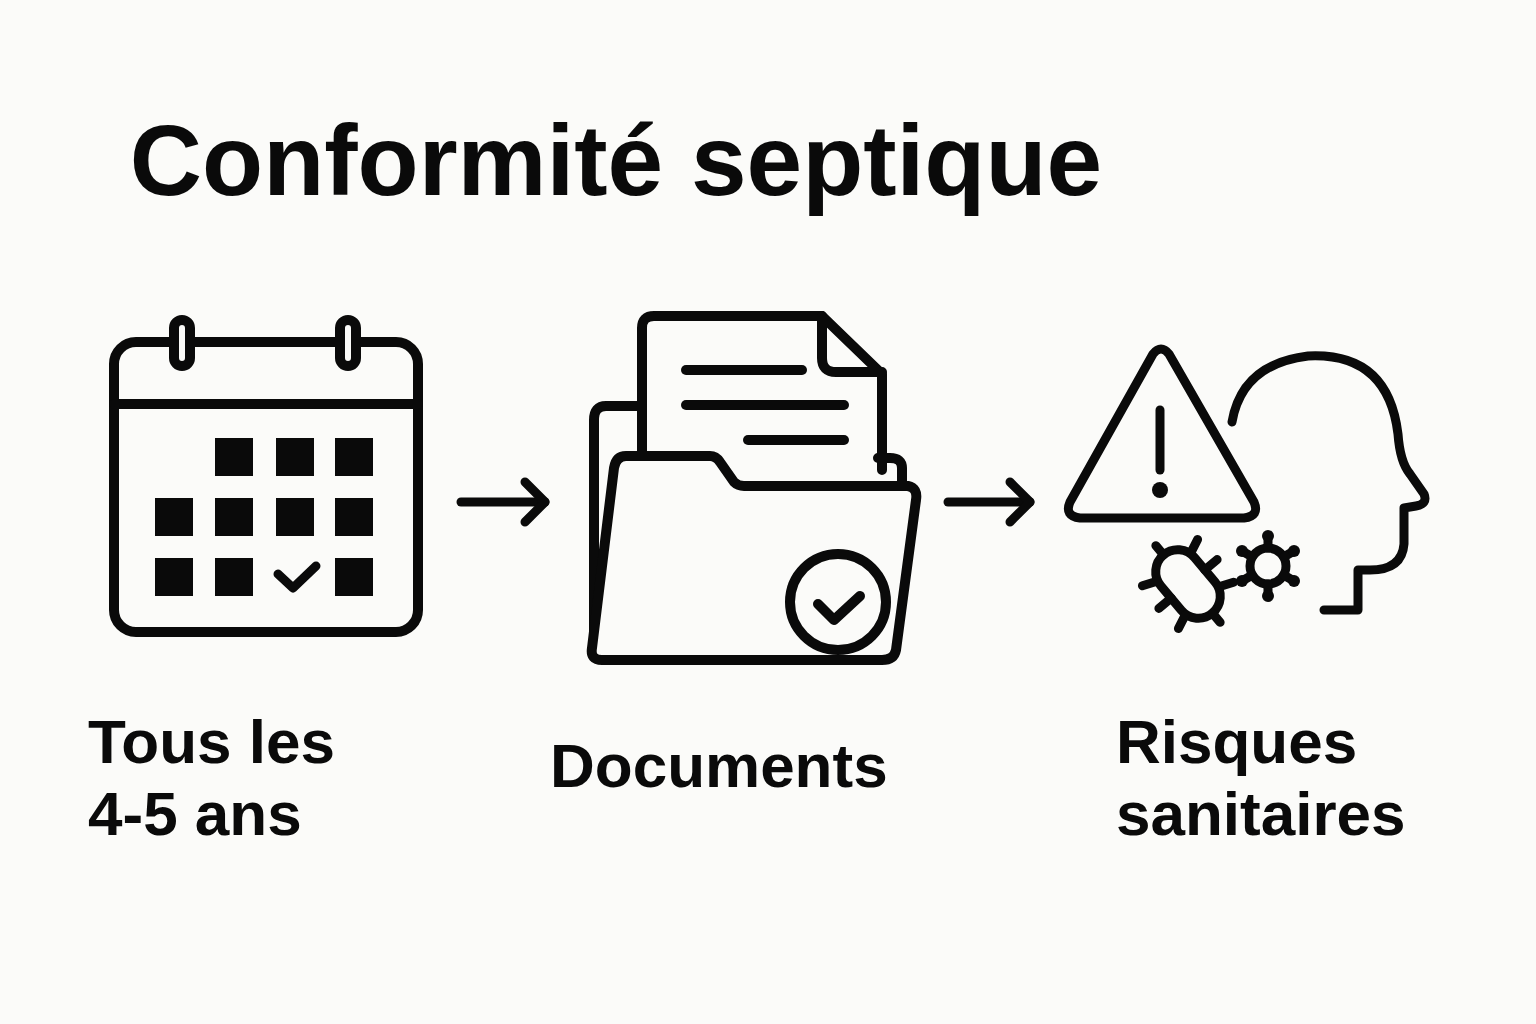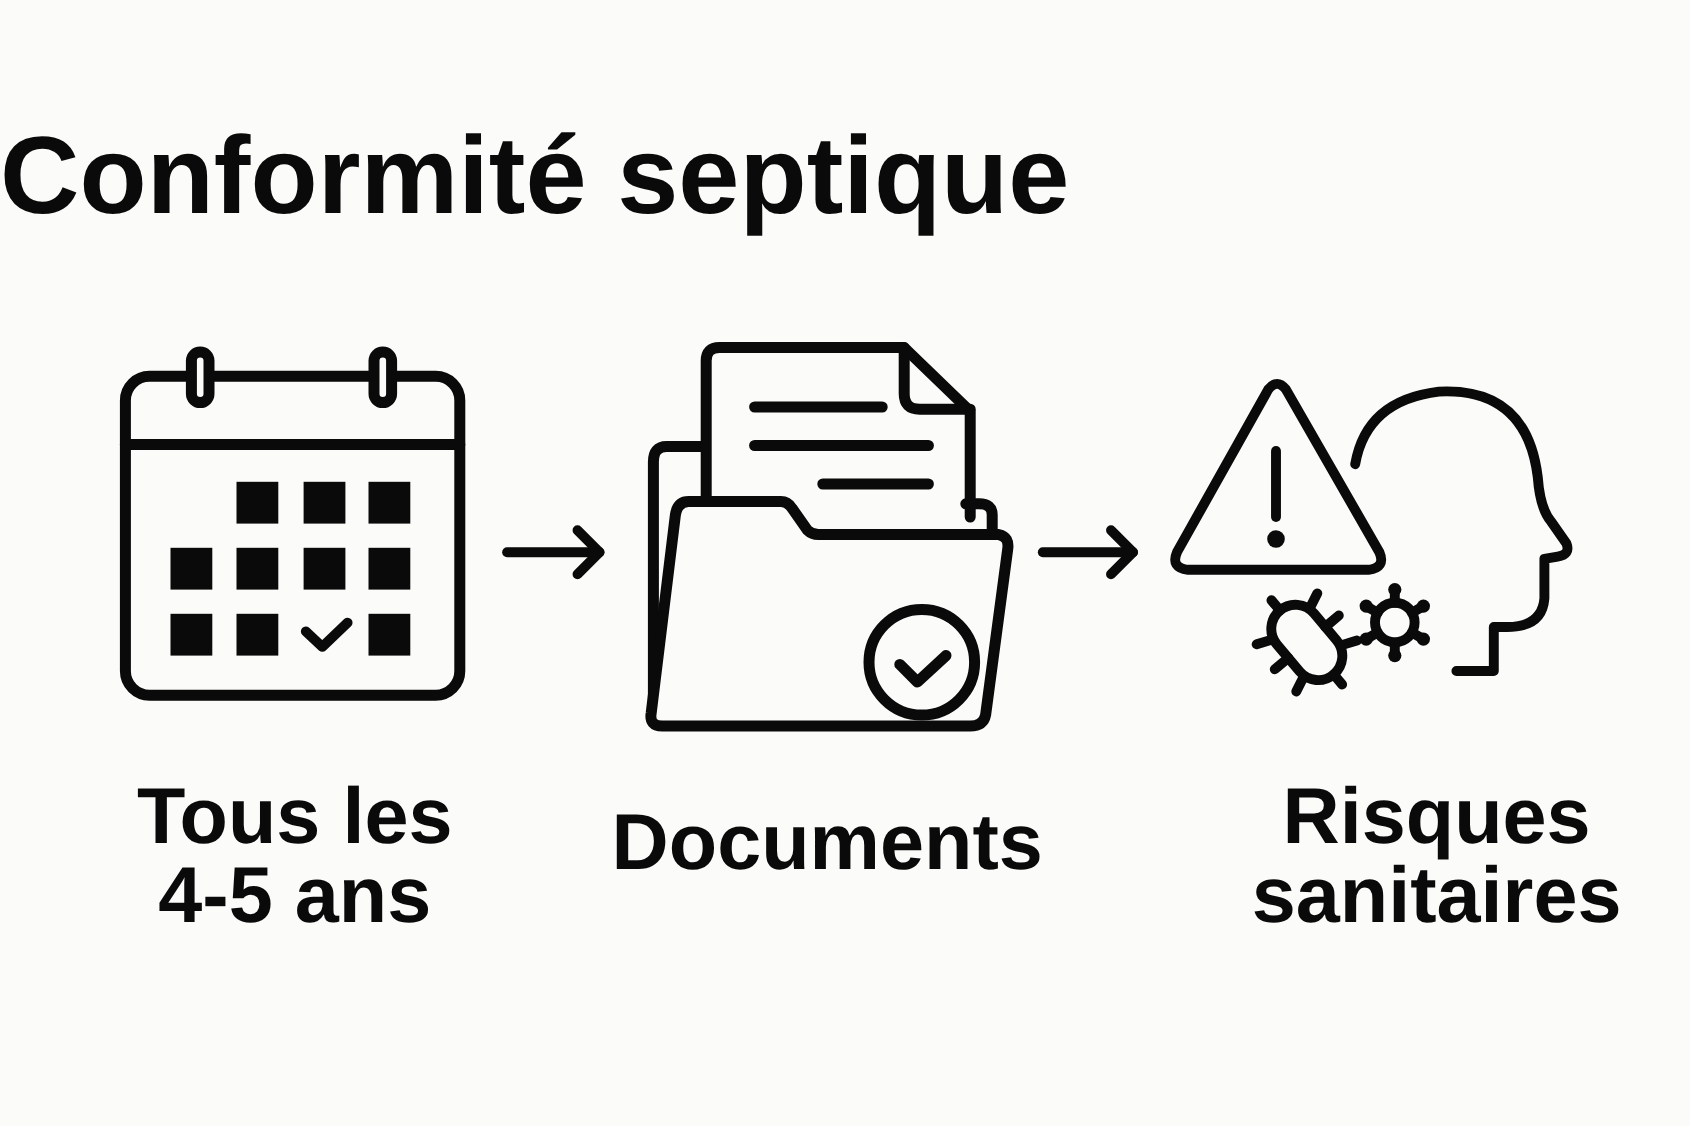--- a/index.html
+++ b/index.html
@@ -13,33 +13,33 @@
       position: relative;
       overflow: hidden;
       font-family: "Liberation Sans", "DejaVu Sans", sans-serif;
       color: #0a0a0a;
     }
     .title {
       position: absolute;
       left: 0;
       width: 1232px;
       top: 100px;
+      text-align: center;
       font-size: 100px;
       font-weight: 700;
       letter-spacing: 0px;
       line-height: 120px;
     }
     .icon {
       position: absolute;
     }
     .label {
       position: absolute;
-      text-align: center;
       font-weight: 700;
-      font-size: 72px;
+      font-size: 62px;
       line-height: 72px;
       white-space: pre-line;
     }
     svg { display: block; overflow: visible; }
   </style>
 </head>
 <body>
 
 <div class="title">Conformité septique</div>
 

